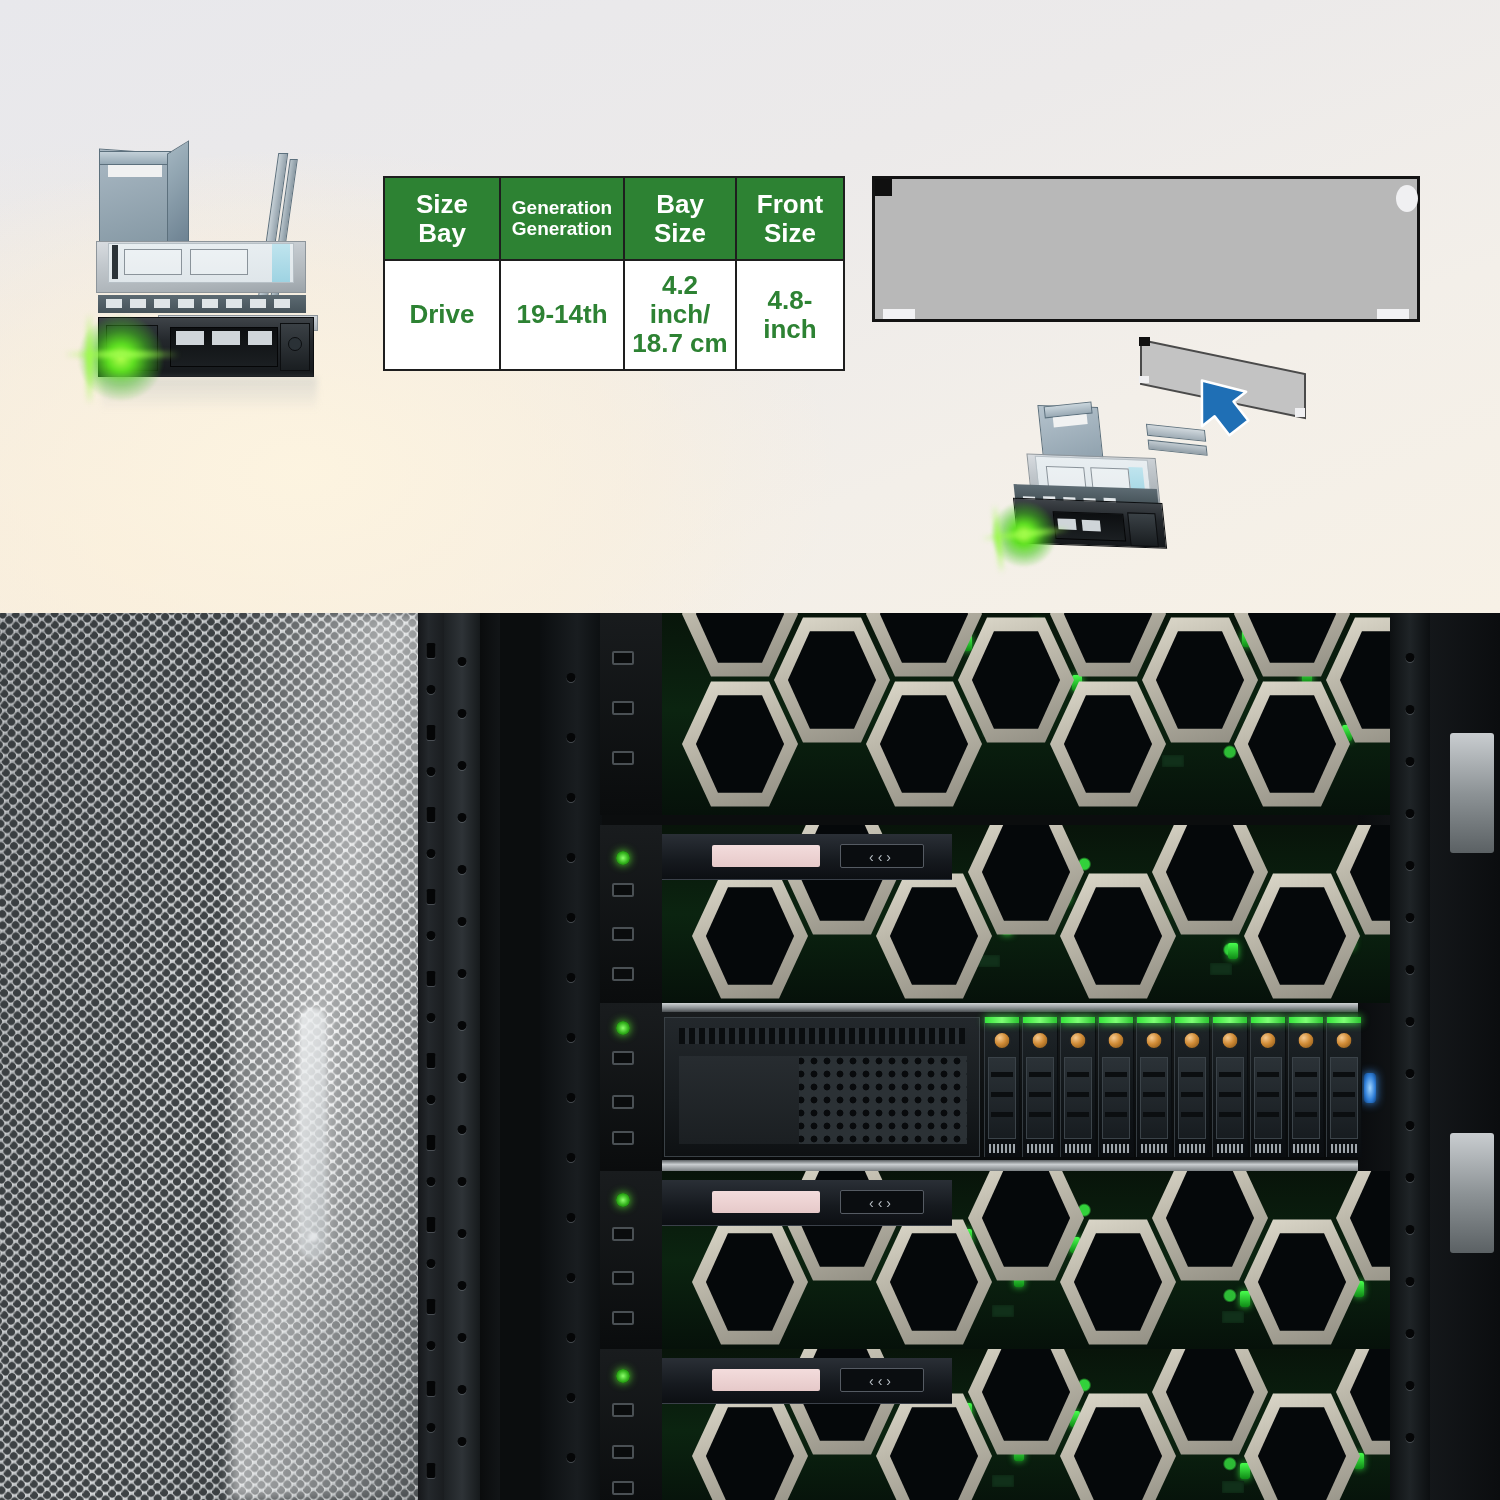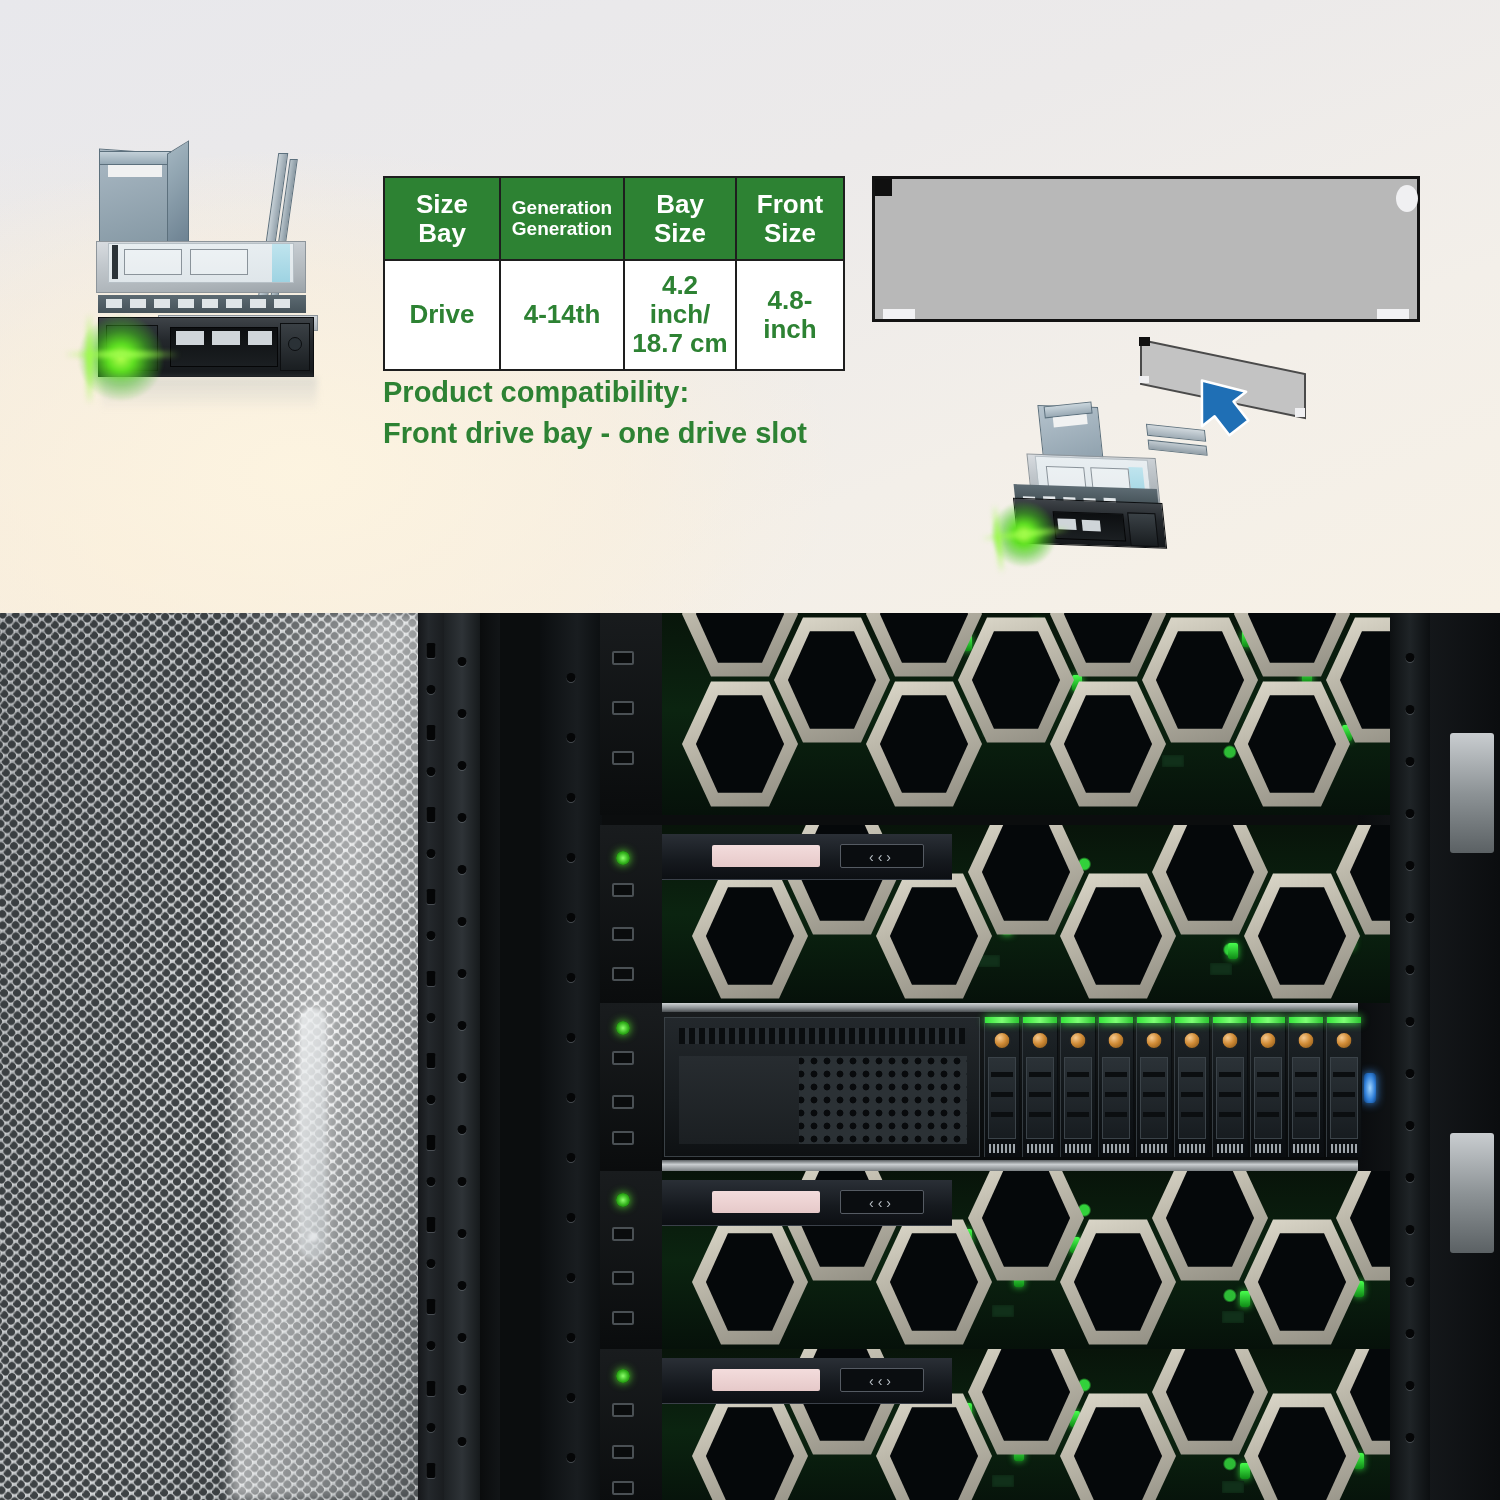--- a/index.html
+++ b/index.html
@@ -406,34 +406,30 @@
           </th>
           <th>
             <span>Front</span><br>
             <span>Size</span>
           </th>
         </tr>
       </thead>
       <tbody>
         <tr>
           <td>Drive</td>
-          <td>4-14th</td>
+          <td>19-14th</td>
           <td>
             <span>4.2 inch/</span><br>
             <span>18.7 cm</span>
           </td>
           <td>4.8-inch</td>
         </tr>
       </tbody>
     </table>
 
-    <div id="compat">
-      <div>Product compatibility:</div>
-      <div>Front drive bay - one drive slot</div>
-    </div>
 
     <div id="chassis-outline">
       <div class="corner-black"></div>
       <div class="corner-circle"></div>
       <div class="notch-l"></div>
       <div class="notch-r"></div>
     </div>
 
     <svg id="slot-piece" viewBox="0 0 172 86">
       <polygon points="4,4 168,38 168,82 4,48" fill="#c3c3c3" stroke="#4a4a4a" stroke-width="2"></polygon>

